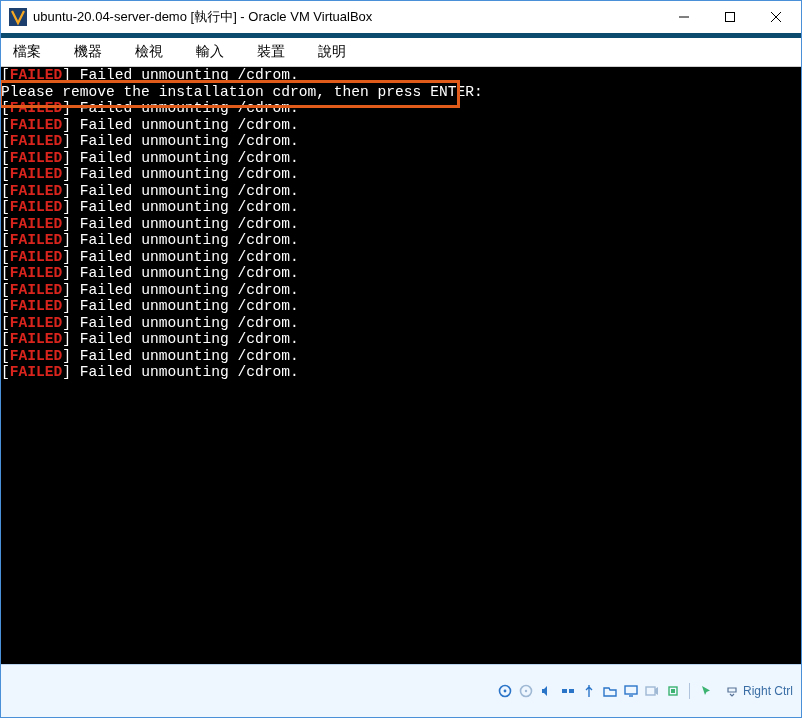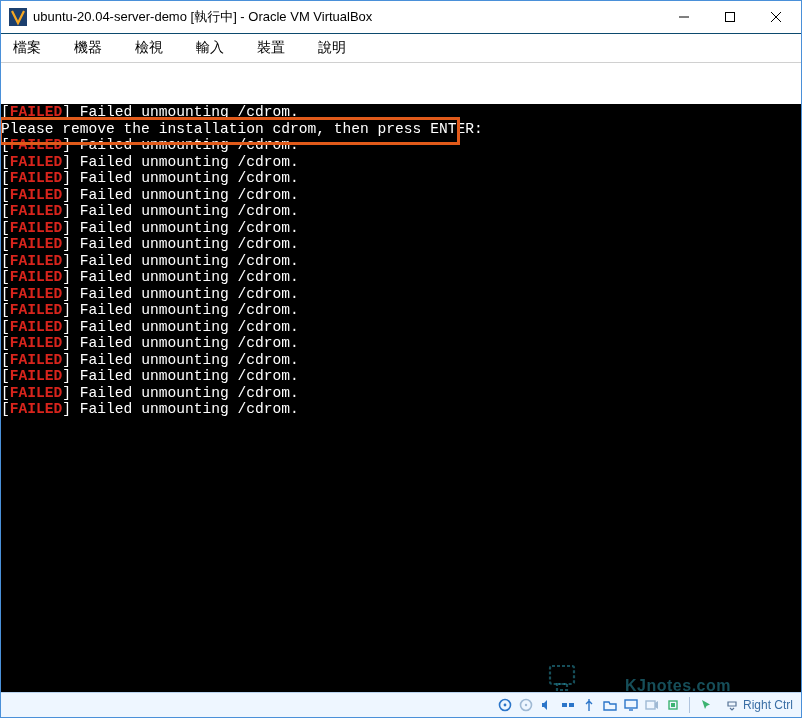--- a/index.html
+++ b/index.html
@@ -1,31 +1,31 @@
 <!DOCTYPE html>
 <html><head>
 <meta charset="utf-8">
 <style>
   html,body{margin:0;padding:0;font-family:"Segoe UI",Arial,sans-serif;background:#fff;}
   .window{width:802px;height:718px;box-sizing:border-box;border:1px solid #4a90d9;position:relative;display:flex;flex-direction:column;}
-  .titlebar{height:32px;background:#fff;border-bottom:1px solid #0c4a6e;display:flex;align-items:center;padding:0 2px 0 8px;}
+  .titlebar{height:32px;background:#fff;border-bottom:5px solid #0c4a6e;display:flex;align-items:center;padding:0 2px 0 8px;}
   .app-icon{width:18px;height:18px;margin-right:6px;display:flex;align-items:center;justify-content:center;}
   .app-icon svg{width:18px;height:18px;}
   .title-text{font-size:13px;color:#000;}
   .title-spacer{flex:1;}
   .win-btn{width:46px;height:30px;display:flex;align-items:center;justify-content:center;font-family:"Segoe UI",Arial;cursor:pointer;}
   .win-btn svg{width:10px;height:10px;stroke:#000;stroke-width:1;fill:none;}
   .menubar{height:28px;background:#fff;display:flex;align-items:center;padding:0 8px;gap:25px;font-size:14px;color:#000;}
   .menu-item{cursor:pointer;padding:2px 4px;}
   .menu-sep{height:1px;background:#d0d0d0;}
-  .console{flex:1;background:#000;font-family:"Courier New",monospace;font-size:14.6px;line-height:16.5px;color:#fff;padding:0;overflow:hidden;position:relative;margin-top:41px;}
+  .console{flex:1;background:#000;font-family:"Courier New",monospace;font-size:14.6px;line-height:16.5px;color:#fff;padding:0;overflow:hidden;position:relative;}
   .term-line{white-space:pre;}
   .failed{color:#d8241c;font-weight:bold;}
   .highlight-box{position:absolute;border:3px solid #e05a1a;pointer-events:none;}
-  .statusbar{height:24px;background:#eef6ff;border-top:1px solid #b9d3ef;display:flex;align-items:center;justify-content:flex-end;padding:0 8px;font-size:12px;color:#3a6ea5;position:relative;}
+  .statusbar{height:24px;background:#eef6ff;border-top:1px solid #b9d3ef;display:flex;align-items:center;justify-content:flex-end;padding:14px 8px;font-size:12px;color:#3a6ea5;position:relative;}
   .status-icons{display:flex;align-items:center;gap:3px;margin-right:10px;}
   .sicon{width:18px;height:18px;display:flex;align-items:center;justify-content:center;cursor:pointer;}
   .sicon svg{width:14px;height:14px;}
   .status-sep{width:1px;height:16px;background:#b0c4de;margin:0 4px;}
   .hostkey{display:flex;align-items:center;gap:4px;}
   .watermark{position:absolute;right:70px;bottom:22px;font-size:16px;font-weight:600;color:rgba(43,150,170,0.52);pointer-events:none;font-family:Arial,sans-serif;letter-spacing:0.5px;text-decoration:underline;}
   .watermark-icon{position:absolute;right:222px;bottom:18px;pointer-events:none;}
 </style>
 </head>
 <body>

